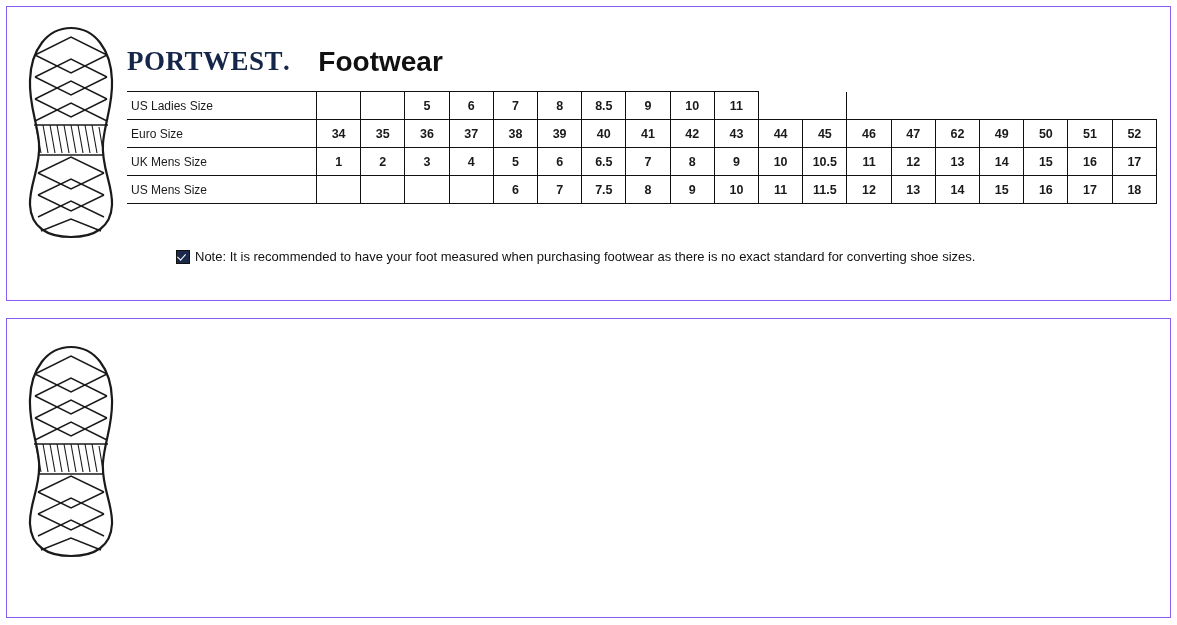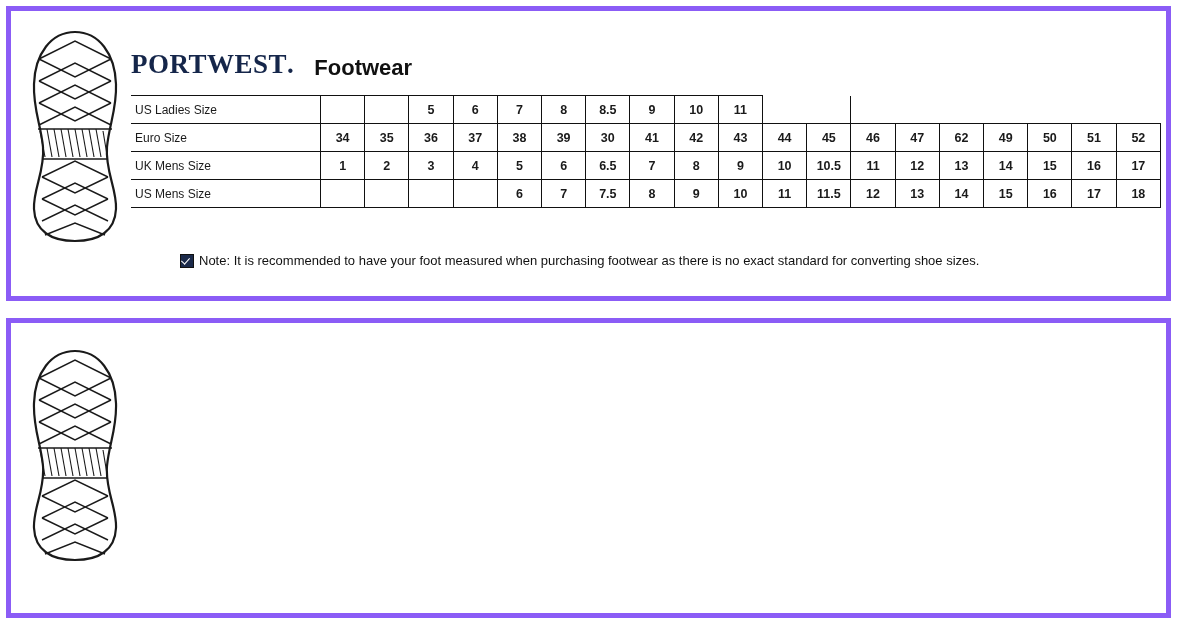--- a/index.html
+++ b/index.html
@@ -11,21 +11,21 @@
     width: 1177px;
     height: 625px;
     font-family: "Liberation Sans", sans-serif;
     color: #1a1a1a;
     position: relative;
     overflow: hidden;
   }
   .panel {
     position: absolute;
     left: 6px;
-    border: 5px solid #8b5cf6;
+    border: 1px solid #8b5cf6;
     background: #fff;
     box-sizing: border-box;
   }
   #panel-portwest {
     top: 6px;
     width: 1165px;
     height: 295px;
   }
   #panel-base {
     top: 318px;
@@ -52,24 +52,24 @@
   .portwest-logo {
     font-family: "Liberation Serif", serif;
     font-size: 27px;
     font-weight: bold;
     letter-spacing: 0.5px;
     color: #15264a;
     line-height: 1;
   }
   .brand-suffix {
     font-family: "Liberation Sans", sans-serif;
-    font-size: 22px;
+    font-size: 28px;
     font-weight: bold;
     color: #111;
-    margin-left: 20px;
+    margin-left: 28px;
     line-height: 1;
     position: relative;
     top: 1px;
   }
 
   
   table {
     position: absolute;
     border-collapse: collapse;
     table-layout: fixed;
@@ -208,21 +208,21 @@
         <td class="blank"></td>
       </tr>
       <tr>
         <td class="rowlabel">Euro Size</td>
         <td class="cell">34</td>
         <td class="cell">35</td>
         <td class="cell">36</td>
         <td class="cell">37</td>
         <td class="cell">38</td>
         <td class="cell">39</td>
-        <td class="cell">30</td>
+        <td class="cell">40</td>
         <td class="cell">41</td>
         <td class="cell">42</td>
         <td class="cell">43</td>
         <td class="cell">44</td>
         <td class="cell">45</td>
         <td class="cell">46</td>
         <td class="cell">47</td>
         <td class="cell">62</td>
         <td class="cell">49</td>
         <td class="cell">50</td>

